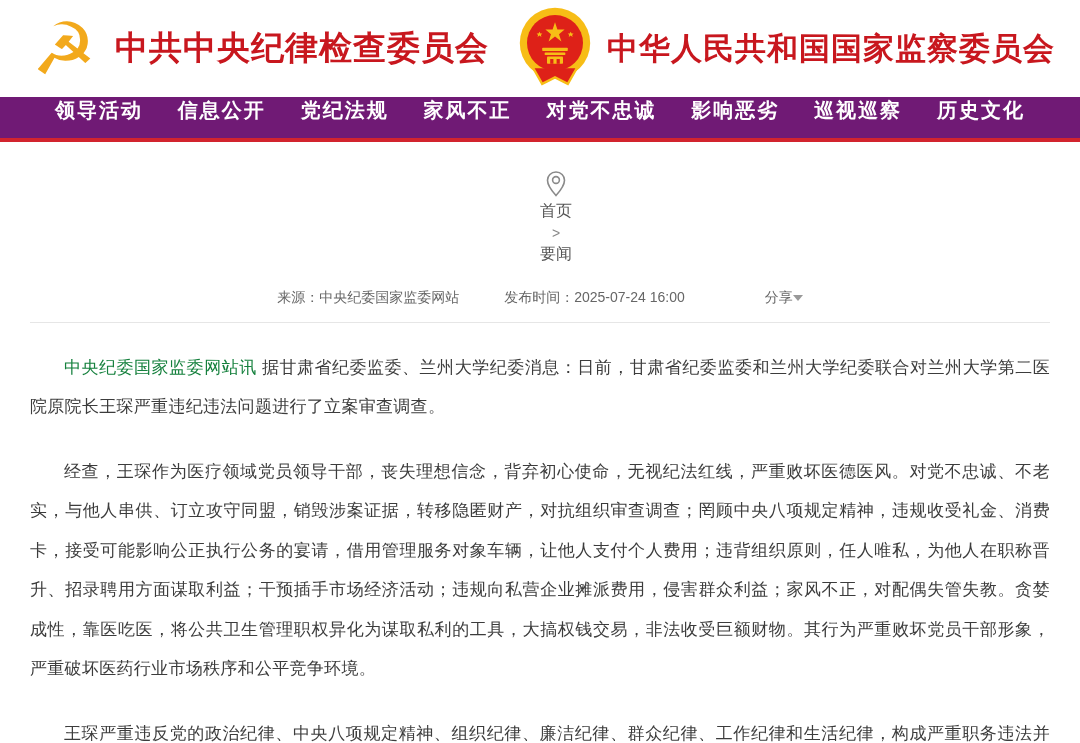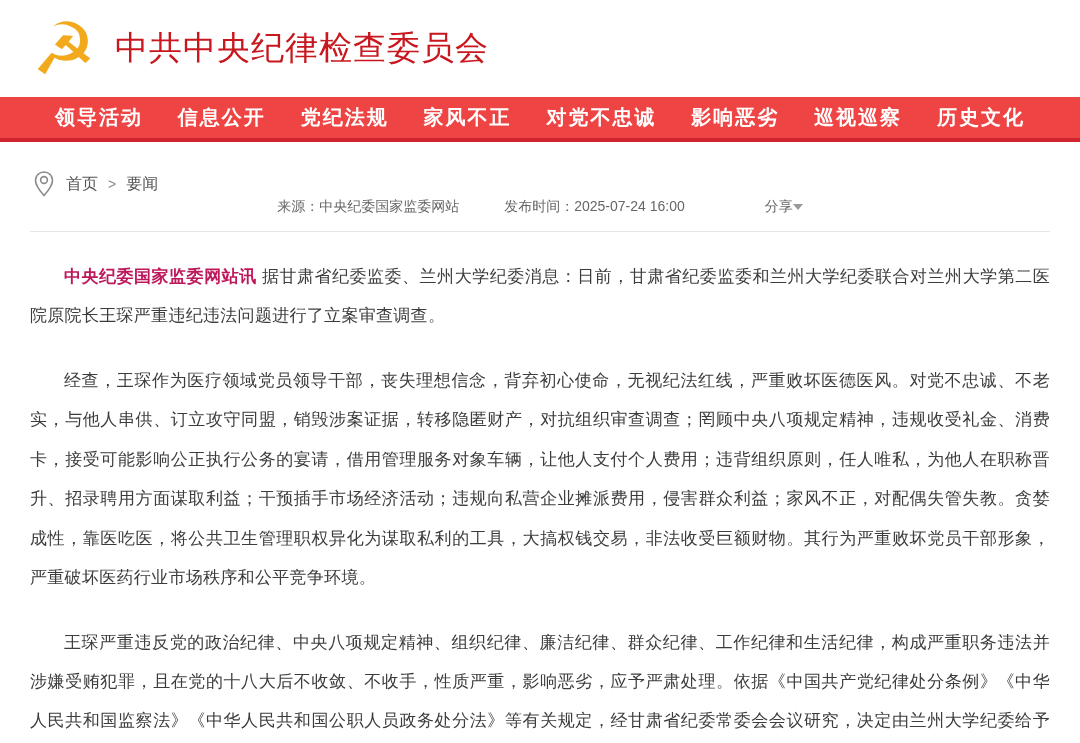--- a/index.html
+++ b/index.html
@@ -12,80 +12,98 @@
     display: flex; align-items: center; justify-content: space-between;
     padding: 0 25px;
   }
   .logo-group { display: flex; align-items: center; gap: 12px; cursor: pointer; }
   .party-emblem {
     font-family: "DejaVu Sans", sans-serif;
     font-size: 72px; line-height: 72px; color: #f2a91c;
     width: 78px; text-align: center;
   }
   .logo-text {
-    font-size: 33px; font-weight: normal; color: #c8171e; letter-spacing: 1px;
+    font-size: 33px; font-weight: bold; color: #c8171e; letter-spacing: 1px;
     white-space: nowrap;
   }
   .logo-text.nsc { font-size: 31px; }
 
   
   .main-nav {
-    width: 1080px; height: 41px; background: #ef4444;
-    display: flex; align-items: center; justify-content: space-between;
+    width: 1080px; height: 41px; background: #701a75;
+    display: flex; justify-content: space-between;
     padding: 0 55px;
   }
   .nav-item {
     color: #fff; font-size: 20px; font-weight: bold; letter-spacing: 2px;
     cursor: pointer; white-space: nowrap;
   }
   .nav-redline { width: 1080px; height: 4px; background: #d2242e; }
 
   
   .breadcrumb {
-    display: flex; align-items: center; gap: 10px;
-    margin: 28px 0 0 32px; font-size: 16px; color: #555;
+    display: flex; align-items: center; gap: 3px;
+    margin: 28px 0 0 32px; font-size: 16px; color: #555; flex-direction: column;
   }
   .breadcrumb .sep { color: #888; font-size: 14px; }
   .crumb { cursor: pointer; }
 
   
   .article { padding: 0 30px; }
   .article-title {
     margin-top: 32px; text-align: center;
     font-size: 25px; font-weight: bold; color: #33678f; letter-spacing: 1px;
   }
   .article-meta {
-    display: flex; justify-content: center; align-items: flex-end;
+    margin-top: 24px; display: flex; justify-content: center; align-items: flex-end;
     gap: 45px; font-size: 14px; color: #666;
   }
   .meta-item { white-space: nowrap; }
   .share { display: flex; align-items: center; cursor: pointer; margin-left: 35px; }
   .caret-down {
     width: 0; height: 0; border-left: 5px solid transparent;
     border-right: 5px solid transparent; border-top: 6px solid #999;
     display: inline-block;
   }
   .meta-divider { margin-top: 15px; border-bottom: 1px solid #e6e6e6; }
 
   .article-body p {
     margin-top: 25px; font-size: 17px; line-height: 2.32; color: #3c3c3c;
     text-indent: 2em; text-align: justify; letter-spacing: 0.3px;
   }
-  .article-body p .lead { font-weight: bold; color: #be185d; }
+  .article-body p .lead { font-weight: normal; color: #15803d; }
 
   
   .pin-icon svg { display: block; }
 </style>
 </head>
 <body>
 
 <header class="site-header">
   <div class="logo-group">
     <span class="party-emblem">☭</span>
     <span class="logo-text">中共中央纪律检查委员会</span>
+  </div>
+  <div class="logo-group">
+    <span>
+      <svg width="80" height="82" viewBox="0 0 100 102">
+        <circle cx="50" cy="46" r="44" fill="#f7bd16"></circle>
+        <path d="M22 76 L34 97 L50 89 L66 97 L78 76 Z" fill="#de2118" stroke="#f7bd16" stroke-width="3"></path>
+        <circle cx="50" cy="46" r="35" fill="#de2118"></circle>
+        <polygon points="50,20 53,29 62,29 55,35 58,44 50,38 42,44 45,35 38,29 47,29" fill="#f7bd16"></polygon>
+        <polygon points="31,31 33,35 37,35 34,38 35,42 31,39 27,42 28,38 25,35 29,35" fill="#f7bd16" transform="scale(0.6) translate(20,22)"></polygon>
+        <polygon points="69,31 71,35 75,35 72,38 73,42 69,39 65,42 66,38 63,35 67,35" fill="#f7bd16" transform="scale(0.6) translate(47,22)"></polygon>
+        <rect x="34" y="52" width="32" height="4" rx="1" fill="#f7bd16"></rect>
+        <rect x="37" y="58" width="26" height="3" rx="1" fill="#f7bd16"></rect>
+        <rect x="40" y="63" width="20" height="9" rx="1" fill="#f7bd16"></rect>
+        <rect x="44" y="66" width="4" height="6" fill="#de2118"></rect>
+        <rect x="52" y="66" width="4" height="6" fill="#de2118"></rect>
+      </svg>
+    </span>
+    <span class="logo-text nsc">中华人民共和国国家监察委员会</span>
   </div>
 </header>
 
 <nav class="main-nav">
   <span class="nav-item">领导活动</span>
   <span class="nav-item">信息公开</span>
   <span class="nav-item">党纪法规</span>
   <span class="nav-item">家风不正</span>
   <span class="nav-item">对党不忠诚</span>
   <span class="nav-item">影响恶劣</span>

